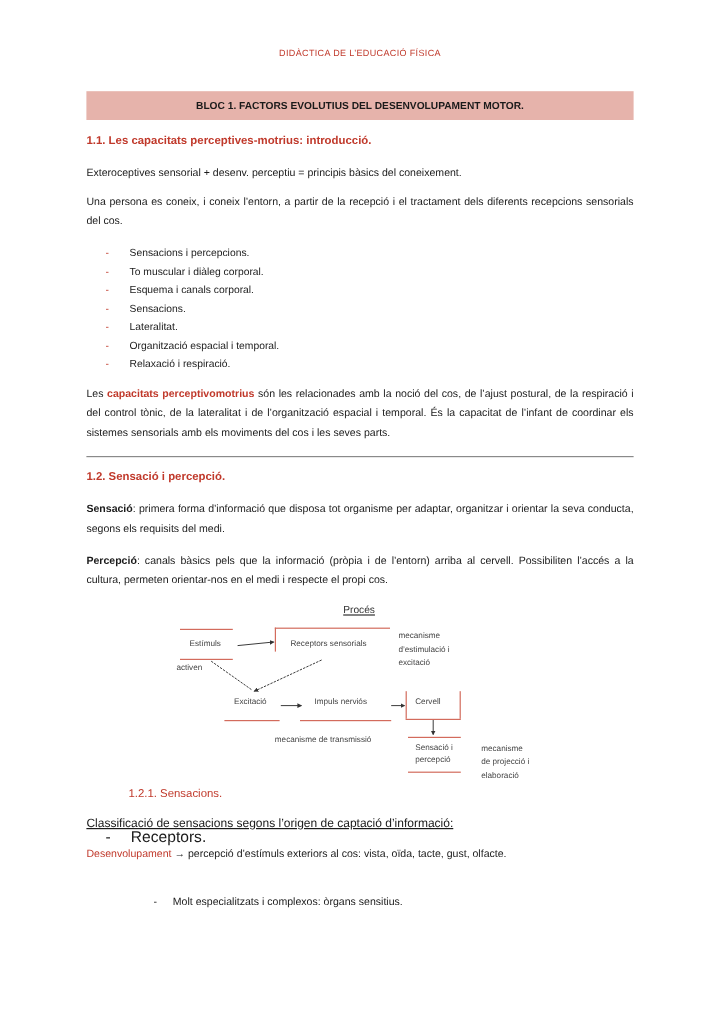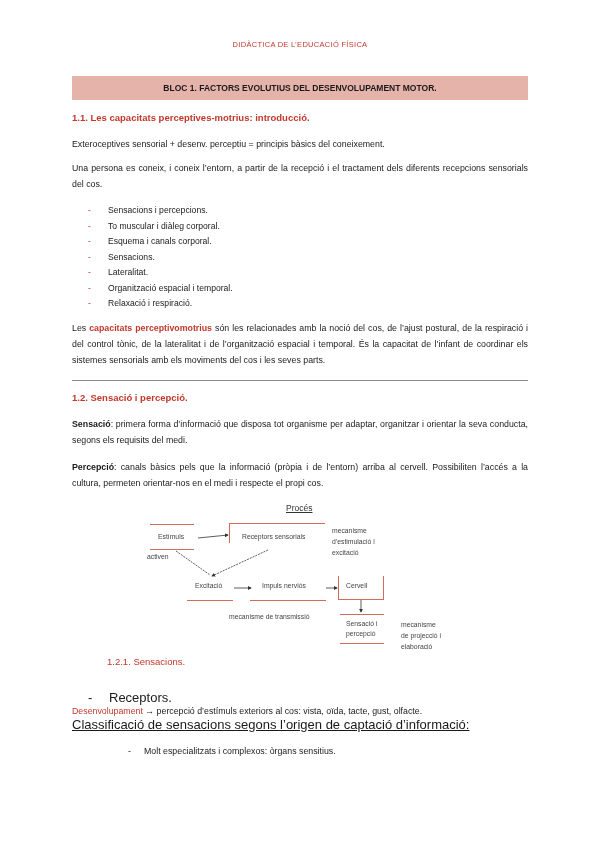--- a/index.html
+++ b/index.html
@@ -115,19 +115,19 @@
     <line x1="176" y1="551" x2="210" y2="575" stroke="#333" stroke-width="0.8" stroke-dasharray="2,1"></line>
     <line x1="268" y1="550" x2="212" y2="576" stroke="#333" stroke-width="0.8" stroke-dasharray="2,1" marker-end="url(#ah)"></line>
     <line x1="234" y1="588" x2="251" y2="588" stroke="#333" stroke-width="0.8" marker-end="url(#ah)"></line>
     <line x1="326" y1="588" x2="337" y2="588" stroke="#333" stroke-width="0.8" marker-end="url(#ah)"></line>
     <line x1="361" y1="600" x2="361" y2="612" stroke="#333" stroke-width="0.8" marker-end="url(#ah)"></line>
   </svg>
 </div>
 
 <div class="abs h3" style="left:107px; top:656px;">1.2.1. Sensacions.</div>
 
-<div class="abs underline" style="left:72px; top:681px; font-size:13px;margin-top:36px;">Classificació de sensacions segons l’origen de captació d’informació:</div>
+<div class="abs underline" style="left:72px; top:681px; font-size:10px;">Classificació de sensacions segons l’origen de captació d’informació:</div>
 
 <div class="abs" style="left:72px; top:706px; font-size:8.8px;"><span class="red">Desenvolupament</span><span> → </span><span>percepció d’estímuls exteriors al cos: vista, oïda, tacte, gust, olfacte.</span></div>
 
 <div class="abs" style="left:88px; top:690px; font-size:13px;"><span style="display:inline-block; width:21px;">-</span><span>Receptors.</span></div>
 
 <div class="abs" style="left:128px; top:746px; font-size:8.8px;"><span style="display:inline-block; width:16px;">-</span><span>Molt especialitzats i complexos: òrgans sensitius.</span></div>
 
 </body></html>

